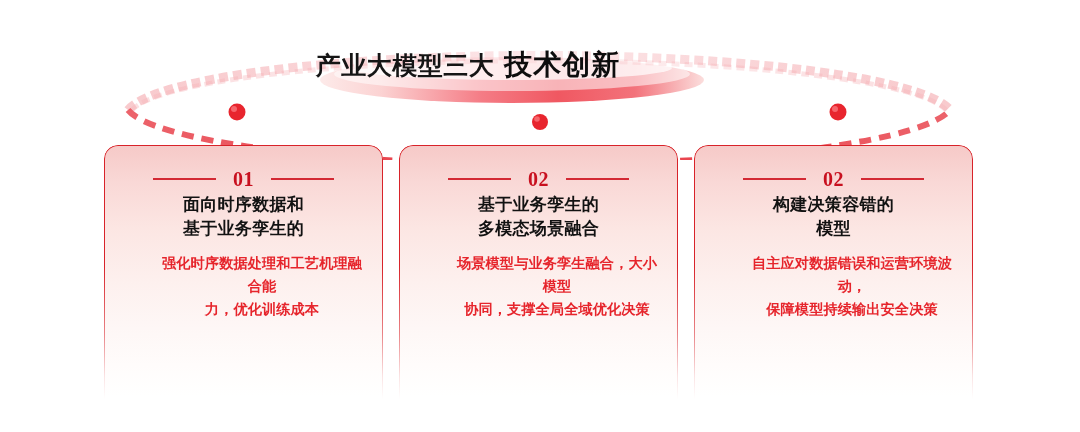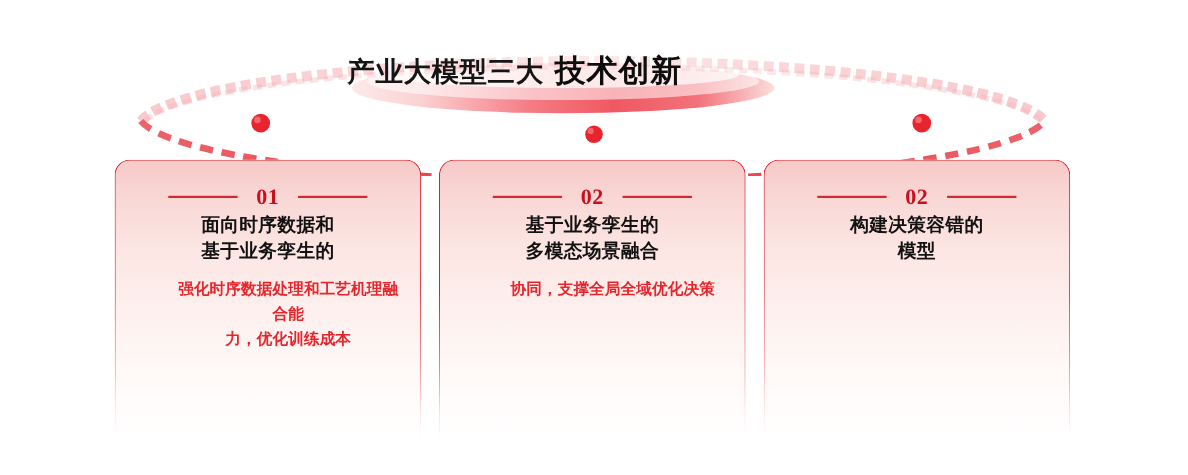--- a/index.html
+++ b/index.html
@@ -264,35 +264,40 @@
         <div class="num-row">
           <span class="num-rule"></span>
           <span class="num-text">02</span>
           <span class="num-rule"></span>
         </div>
         <div class="card-heading">
           <span>基于业务孪生的</span>
           <span>多模态场景融合</span>
         </div>
         <div class="card-desc">
+          <span>场景模型与业务孪生融合，大小模型</span>
           <span>协同，支撑全局全域优化决策</span>
         </div>
       </div>
     </div>
 
     <div class="card">
       <div class="card-bg"></div>
       <div class="card-border"></div>
       <div class="card-inner">
         <div class="num-row">
           <span class="num-rule"></span>
           <span class="num-text">02</span>
           <span class="num-rule"></span>
         </div>
         <div class="card-heading">
           <span>构建决策容错的</span>
           <span>模型</span>
         </div>
+        <div class="card-desc">
+          <span>自主应对数据错误和运营环境波动，</span>
+          <span>保障模型持续输出安全决策</span>
+        </div>
       </div>
     </div>
 
   </div>
 </div>
 
 </body></html>

